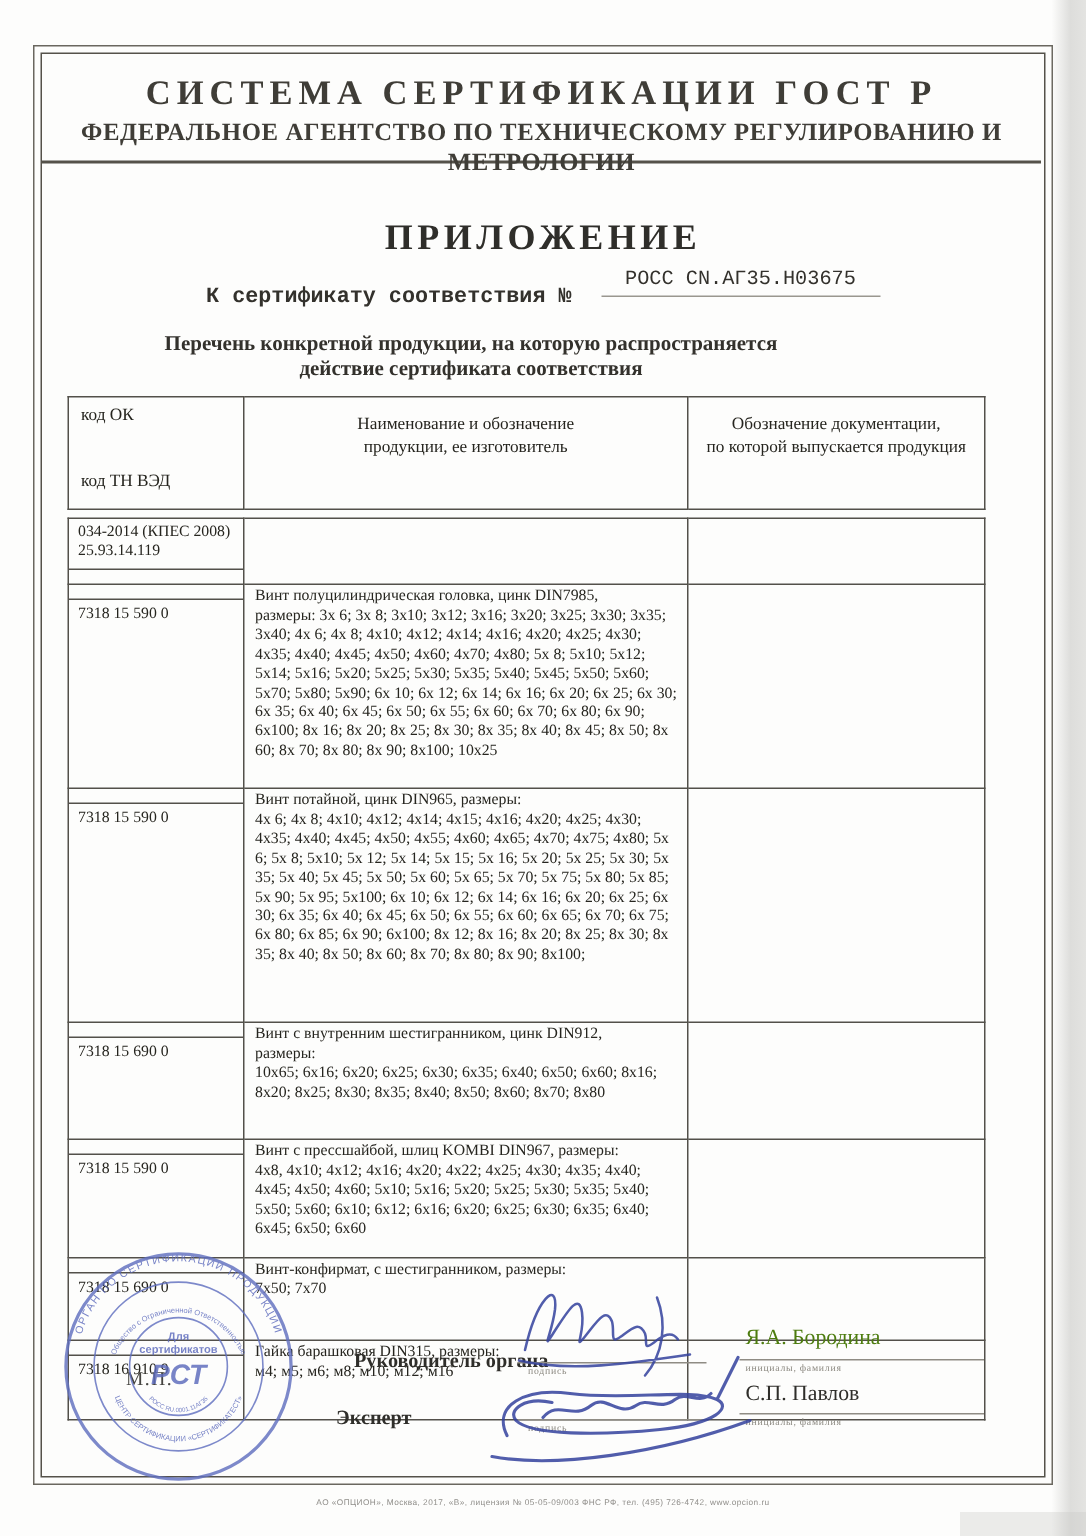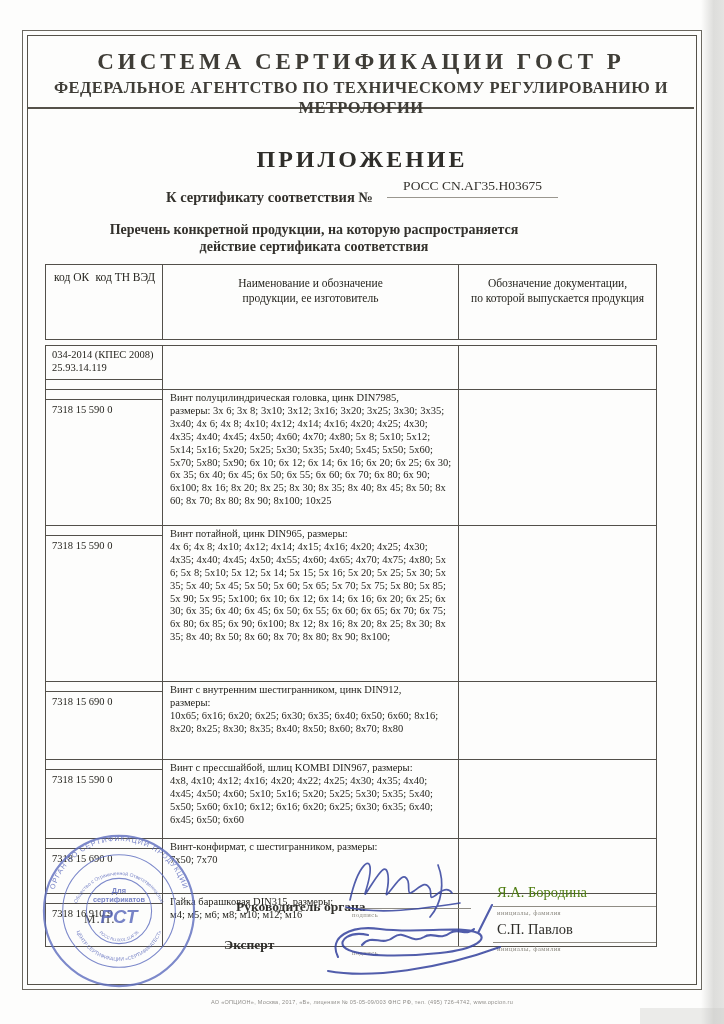--- a/index.html
+++ b/index.html
@@ -18,34 +18,34 @@
   .sys-title{margin-top:13px;font-size:23px;font-weight:bold;letter-spacing:4px;color:#3f3d37;}
   .agency-title{margin-top:3px;font-size:16.5px;font-weight:bold;letter-spacing:.4px;color:#3f3d37;}
 
   .form-number{position:absolute;top:112px;right:64px;white-space:nowrap;}
   .form-number .nlabel{font-size:17px;color:#33322e;margin-right:6px;}
   .form-number .nvalue{font-family:"DejaVu Sans Mono",monospace;font-size:21px;letter-spacing:2.5px;color:#d5392b;}
 
   .doc-title{position:absolute;left:0;top:146px;width:724px;text-align:center;
     font-size:24px;font-weight:bold;letter-spacing:3px;color:#2f2e2a;}
 
-  .cert-line{position:absolute;left:0;top:170px;width:724px;text-align:center;white-space:nowrap;}
+  .cert-line{position:absolute;left:0;top:170px;width:724px;text-align:center;white-space:nowrap;font-family:Liberation Mono, monospace;}
   .cert-label{font-size:14.5px;font-weight:bold;color:#33312c;position:relative;top:18px;}
   .cert-value{display:inline-block;margin-left:10px;font-size:13.5px;color:#33312c;
     border-bottom:1.2px solid #9a978f;padding:0 16px 3px 16px;position:relative;top:6px;}
 
   .purpose{position:absolute;left:0;top:221px;width:628px;text-align:center;
     font-size:14px;font-weight:bold;line-height:17px;color:#33312c;white-space:pre-line;}
 
   
   .ptable{position:absolute;left:45px;top:264px;border-collapse:collapse;table-layout:fixed;width:611px;}
   .ptable th,.ptable td{border:1px solid #53504a;font-weight:normal;color:#26251f;}
   .ptable th{height:62px;vertical-align:top;font-size:11.5px;}
   .th1{text-align:left;}
-  .th1 .wrap{display:flex;justify-content:space-between;height:56px;padding:5px 6px 3px 7px;}
+  .th1 .wrap{display:flex;flex-direction:column;justify-content:space-between;height:56px;padding:5px 6px 3px 7px;}
   .th-c{text-align:center;padding-top:11px;line-height:15px;white-space:pre-line;}
   tr.gap td{border:none;height:5px;padding:0;}
   .code-cell{position:relative;vertical-align:top;padding:14px 4px 4px 6px;font-size:10.5px;line-height:12.5px;white-space:pre-line;}
   .code-cell .strip{position:absolute;left:0;right:0;top:9px;border-top:1px solid #53504a;}
   tr.first .code-cell{padding-top:3px;}
   tr.first .code-cell .strip{top:auto;bottom:9px;}
   .prod-cell{vertical-align:top;padding:2px 6px 3px 7px;font-size:10.5px;line-height:12.9px;white-space:pre-line;}
   .docs-cell{vertical-align:top;}
   tr.r0 td{height:36px;} tr.r1 td{height:117px;} tr.r2 td{height:137px;}
   tr.r3 td{height:59px;}  tr.r4 td{height:60px;}  tr.r5 td{height:36px;} tr.r6 td{height:34px;}

